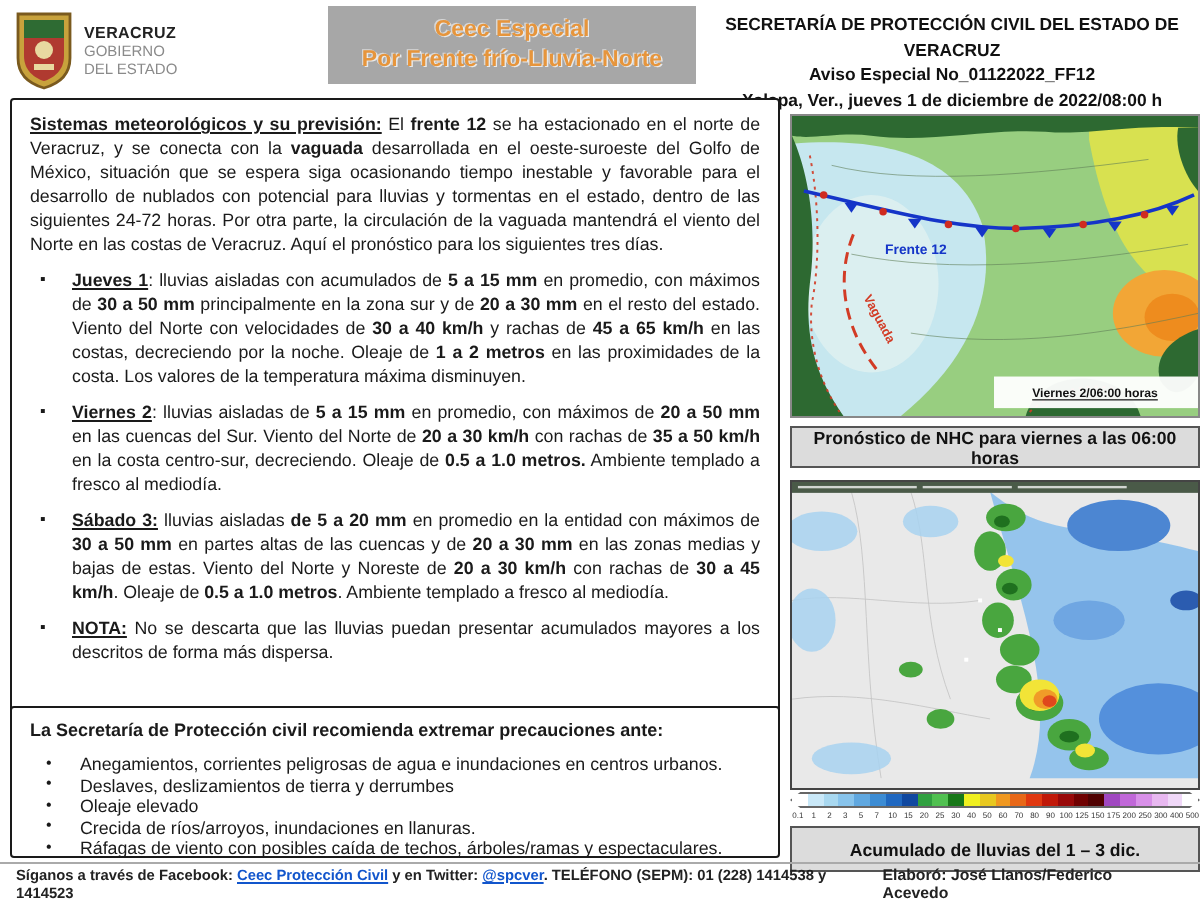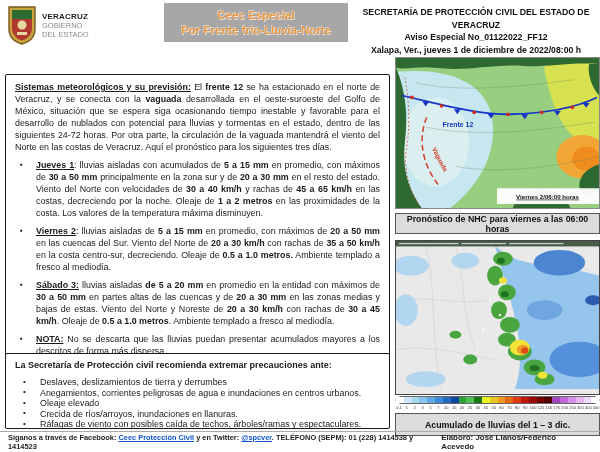--- a/index.html
+++ b/index.html
@@ -18,21 +18,21 @@
   .pc-small{font-size:4.5px;color:#8a8a8a;line-height:5px;}
   .banner{position:absolute;left:164px;top:3px;width:184px;height:39px;background:#a7a7a7;
           display:flex;flex-direction:column;justify-content:center;align-items:center;}
   .banner div{font-size:11.5px;font-weight:bold;color:#e6953c;line-height:15px;
           text-shadow:0.7px 0.7px 0 rgba(255,255,255,.75),-0.7px -0.7px 0 rgba(255,255,255,.55);}
   .agency{position:absolute;right:4px;top:6px;width:240px;text-align:center;
           font-size:8.7px;font-weight:bold;line-height:12.5px;color:#111;}
 
   
   .box{position:absolute;border:1.4px solid #1a1a1a;border-radius:2px;background:#fff;box-sizing:border-box;}
-  #forecast-box{left:5px;top:74px;width:385px;height:327px;padding:6px 9px;overflow:hidden;}
+  #forecast-box{left:5px;top:49px;width:385px;height:327px;padding:6px 9px;overflow:hidden;}
   #reco-box{left:5px;top:353px;width:385px;height:76px;padding:5px 9px;overflow:hidden;}
   .para{font-size:8.9px;line-height:12px;text-align:justify;margin:0 0 6px 0;}
   ul.fb{list-style:none;margin:0;padding:0;}
   ul.fb li{position:relative;font-size:8.9px;line-height:12px;text-align:justify;
            padding-left:21px;margin-bottom:6px;}
   ul.fb li::before{content:"▪";position:absolute;left:5px;top:0;font-size:8px;}
   .reco-title{font-size:9px;font-weight:bold;margin:1px 0 7px 0;}
   ul.rb{list-style:none;margin:0;padding:0;}
   ul.rb li{position:relative;font-size:8.9px;line-height:10.6px;padding-left:25px;}
   ul.rb li::before{content:"•";position:absolute;left:8px;top:-0.5px;font-size:8px;}
@@ -102,22 +102,22 @@
       <li><span style="font-weight: bold; text-decoration: underline;">Jueves 1</span><span>: lluvias aisladas con acumulados de </span><span style="font-weight: bold;">5 a 15 mm</span><span> en promedio, con máximos de </span><span style="font-weight: bold;">30 a 50 mm</span><span> principalmente en la zona sur y de </span><span style="font-weight: bold;">20 a 30 mm</span><span> en el resto del estado. Viento del Norte con velocidades de </span><span style="font-weight: bold;">30 a 40 km/h</span><span> y rachas de </span><span style="font-weight: bold;">45 a 65 km/h</span><span> en las costas, decreciendo por la noche. Oleaje de </span><span style="font-weight: bold;">1 a 2 metros</span><span> en las proximidades de la costa. Los valores de la temperatura máxima disminuyen.</span></li>
       <li><span style="font-weight: bold; text-decoration: underline;">Viernes 2</span><span>: lluvias aisladas de </span><span style="font-weight: bold;">5 a 15 mm</span><span> en promedio, con máximos de </span><span style="font-weight: bold;">20 a 50 mm</span><span> en las cuencas del Sur. Viento del Norte de </span><span style="font-weight: bold;">20 a 30 km/h</span><span> con rachas de </span><span style="font-weight: bold;">35 a 50 km/h</span><span> en la costa centro-sur, decreciendo. Oleaje de </span><span style="font-weight: bold;">0.5 a 1.0 metros.</span><span> Ambiente templado a fresco al mediodía.</span></li>
       <li><span style="font-weight: bold; text-decoration: underline;">Sábado 3:</span><span> lluvias aisladas </span><span style="font-weight: bold;">de 5 a 20 mm</span><span> en promedio en la entidad con máximos de </span><span style="font-weight: bold;">30 a 50 mm</span><span> en partes altas de las cuencas y de </span><span style="font-weight: bold;">20 a 30 mm</span><span> en las zonas medias y bajas de estas. Viento del Norte y Noreste de </span><span style="font-weight: bold;">20 a 30 km/h</span><span> con rachas de </span><span style="font-weight: bold;">30 a 45 km/h</span><span>. Oleaje de </span><span style="font-weight: bold;">0.5 a 1.0 metros</span><span>. Ambiente templado a fresco al mediodía.</span></li>
       <li><span style="font-weight: bold; text-decoration: underline;">NOTA:</span><span> No se descarta que las lluvias puedan presentar acumulados mayores a los descritos de forma más dispersa.</span></li>
     </ul>
   </div>
 
   <div class="box" id="reco-box">
     <div class="reco-title">La Secretaría de Protección civil recomienda extremar precauciones ante:</div>
     <ul class="rb">
+      <li>Anegamientos, corrientes peligrosas de agua e inundaciones en centros urbanos.</li>
       <li>Deslaves, deslizamientos de tierra y derrumbes</li>
-      <li>Anegamientos, corrientes peligrosas de agua e inundaciones en centros urbanos.</li>
       <li>Oleaje elevado</li>
       <li>Crecida de ríos/arroyos, inundaciones en llanuras.</li>
       <li>Ráfagas de viento con posibles caída de techos,  árboles/ramas y espectaculares.</li>
     </ul>
   </div>
 
   <div class="mapframe" id="nhc-map">
     <svg width="203" height="150" viewBox="0 0 205 152" preserveAspectRatio="none">
       <rect x="0" y="0" width="205" height="152" fill="#98CE80"></rect>
       <path d="M0,14 C50,10 85,22 96,55 C104,92 88,125 55,152 L0,152 Z" fill="#C6E7EF"></path>

